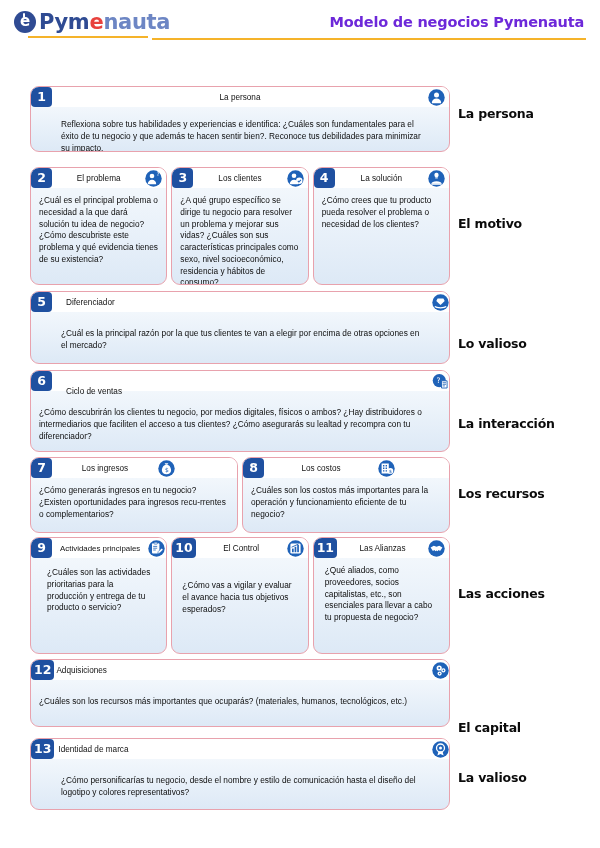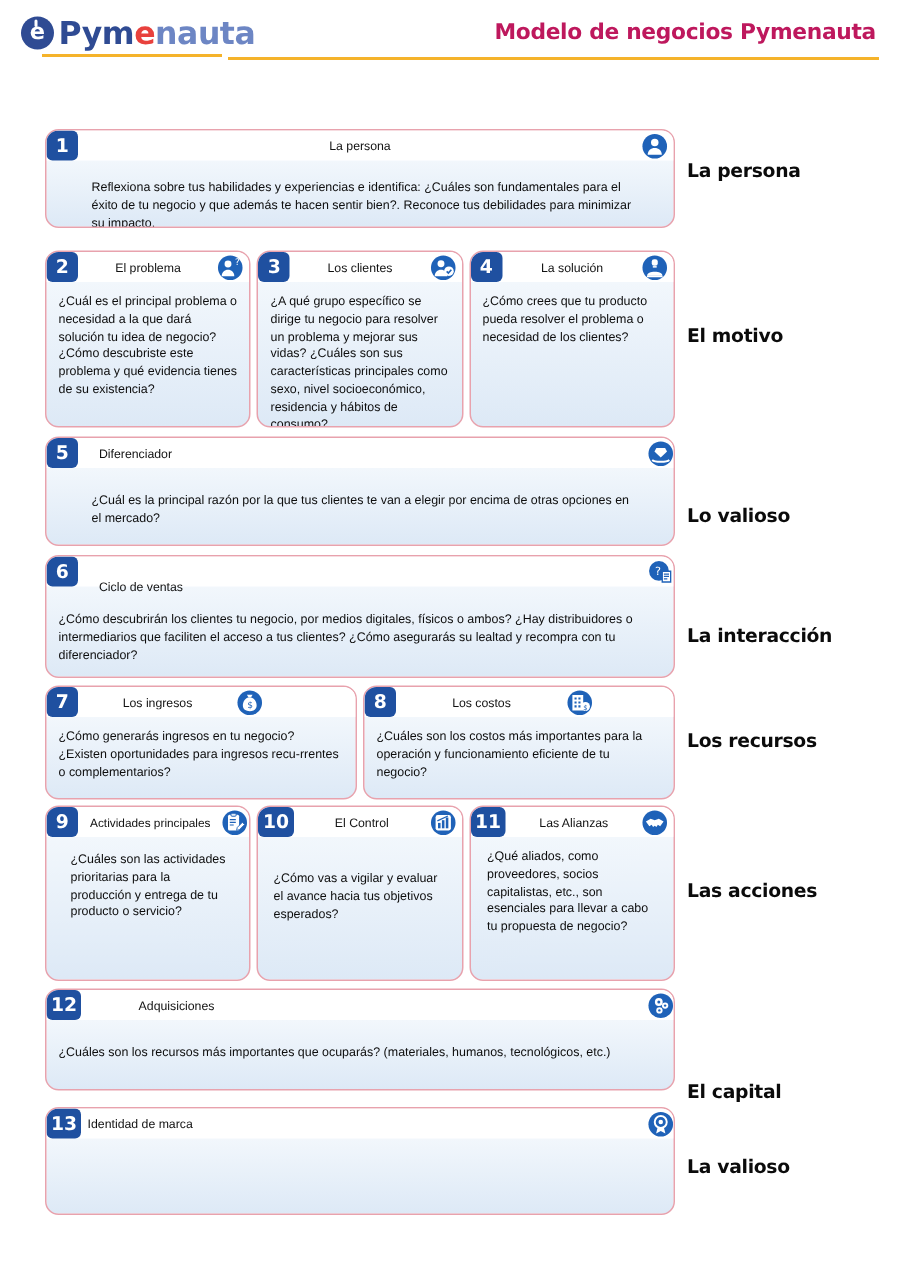--- a/index.html
+++ b/index.html
@@ -80,21 +80,21 @@
     left: 28px; top: 36px;
     width: 120px; height: 2px;
     background: #f5b32a;
   }
 
   .header-title {
     position: absolute;
     right: 16px; top: 14px;
     font-size: 14.5px;
     font-weight: bold;
-    color: #be185d;
+    color: #6d28d9;
     font-family: "DejaVu Sans", sans-serif;
     letter-spacing: -0.2px;
   }
 
   .header-rule {
     position: absolute;
     left: 152px; top: 38px;
     width: 434px; height: 2px;
     background: #f5b32a;
   }
@@ -401,21 +401,21 @@
         </div>
         <div class="card-body" style="padding-left:11px;">¿Qué aliados, como proveedores, socios capitalistas, etc., son esenciales para llevar a cabo tu propuesta de negocio?</div>
       </div>
     </div>
     <div class="cat" style="top:538px;text-align:center;">Las acciones</div>
 
     <div class="band" style="top:611px; height:68px;">
       <div class="card">
         <div class="card-head">
           <span class="badge">12</span>
-          <span class="head-label" style="text-align:left; margin-left:36px;">Adquisiciones</span>
+          <span class="head-label" style="text-align:left; ">Adquisiciones</span>
           <span class="head-icon" style="margin-right:auto; margin-left:6px;">
             <svg viewBox="0 0 17 17">
                 <circle cx="8.5" cy="8.5" r="8.2" fill="#1f62b8"></circle>
                 <circle cx="7.2" cy="6" r="2.6" fill="#fff"></circle>
                 <circle cx="7.2" cy="6" r="1" fill="#1f62b8"></circle>
                 <circle cx="11.4" cy="8.4" r="2.1" fill="#fff"></circle>
                 <circle cx="11.4" cy="8.4" r="0.8" fill="#1f62b8"></circle>
                 <circle cx="7.6" cy="11.6" r="2.1" fill="#fff"></circle>
                 <circle cx="7.6" cy="11.6" r="0.8" fill="#1f62b8"></circle>
               </svg>
@@ -433,18 +433,19 @@
           <span class="head-label" style="text-align:left; padding-left:4px;">Identidad de marca</span>
           <span class="head-icon" style="margin-right:auto; margin-left:2px;">
             <svg viewBox="0 0 17 17">
                 <circle cx="8.5" cy="8.5" r="8.2" fill="#1f62b8"></circle>
                 <circle cx="8.5" cy="7" r="4" fill="none" stroke="#fff" stroke-width="1.3"></circle>
                 <circle cx="8.5" cy="7" r="1.5" fill="#fff"></circle>
                 <path d="M6.4 10.6l-1 4 3.1-1.6 3.1 1.6-1-4z" fill="#fff"></path>
               </svg>
           </span>
         </div>
+        <div class="card-body indent pad-top2">¿Cómo personificarías tu negocio, desde el nombre y estilo de comunicación hasta el diseño del logotipo y colores representativos?</div>
       </div>
     </div>
     <div class="cat" style="top:722px;">La valioso</div>
 
   </div>
 </div>
 
 </body></html>

